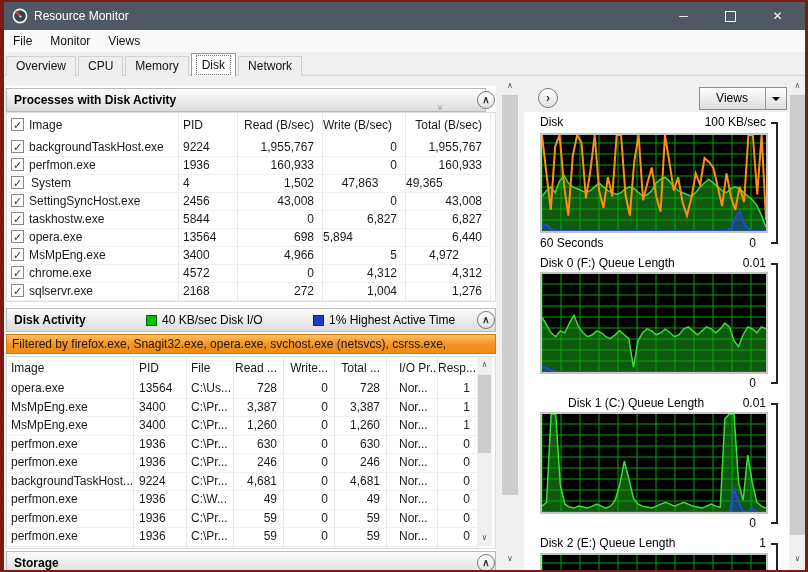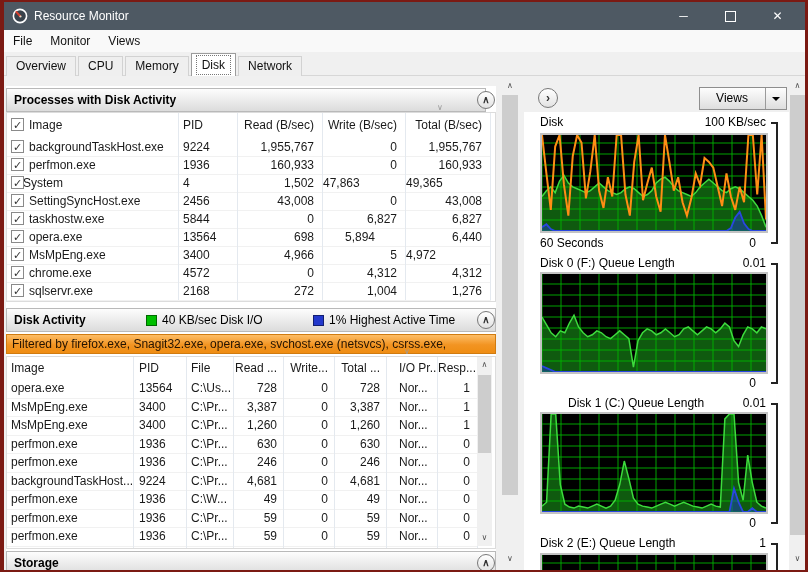--- a/index.html
+++ b/index.html
@@ -95,71 +95,71 @@
 <div class="abs panel-hdr" style="left:6px;top:88px;width:480px;">
   <span class="ttl">Processes with Disk Activity</span>
   <span class="chev-btn" style="left:470px;top:2px;">∧</span>
 </div>
 <span class="sort-ind" style="left:437px;top:103px;">∨</span>
 <div class="abs tbl" id="t1" style="left:6px;top:112px;width:490px;height:190px;">
     <div class="trow thead" style="top: 0px; height: 25px;">
       <div class="tc" style="width: 172px; line-height: 25px; text-align: left; position: relative; padding-left: 4px; padding-right: 0px;"><span class="cb" style="top: 5px;">✓</span><span style="margin-left: 18px;">Image</span></div>
       <div class="tc" style="width: 59px; line-height: 25px; text-align: left; position: relative; padding-left: 4px; padding-right: 0px;">PID</div>
       <div class="tc" style="width: 85px; line-height: 25px; text-align: right; position: relative; padding-left: 0px; padding-right: 8px;">Read (B/sec)</div>
-      <div class="tc" style="width: 83px; line-height: 25px; text-align: right; position: relative; padding-left: 0px; padding-right: 8px;">Write (B/sec)</div>
+      <div class="tc" style="width: 83px; line-height: 25px; position: relative; padding-left: 0px; padding-right: 8px;">Write (B/sec)</div>
       <div class="tc" style="width: 85px; line-height: 25px; text-align: right; position: relative; padding-left: 0px; padding-right: 8px;">Total (B/sec)</div>
     </div>
     <div class="trow rowline" style="top: 25px; height: 18px;">
       <div class="tc" style="width: 172px; line-height: 18px; text-align: left; position: relative; padding-left: 4px; padding-right: 0px;"><span class="cb" style="top: 1.5px;">✓</span><span style="margin-left: 18px;">backgroundTaskHost.exe</span></div>
       <div class="tc" style="width: 59px; line-height: 18px; text-align: left; position: relative; padding-left: 4px; padding-right: 0px;">9224</div>
       <div class="tc" style="width: 85px; line-height: 18px; text-align: right; position: relative; padding-left: 0px; padding-right: 8px;">1,955,767</div>
       <div class="tc" style="width: 83px; line-height: 18px; text-align: right; position: relative; padding-left: 0px; padding-right: 8px;">0</div>
       <div class="tc" style="width: 85px; line-height: 18px; text-align: right; position: relative; padding-left: 0px; padding-right: 8px;">1,955,767</div>
     </div>
     <div class="trow rowline" style="top: 43px; height: 18px;">
       <div class="tc" style="width: 172px; line-height: 18px; text-align: left; position: relative; padding-left: 4px; padding-right: 0px;"><span class="cb" style="top: 1.5px;">✓</span><span style="margin-left: 18px;">perfmon.exe</span></div>
       <div class="tc" style="width: 59px; line-height: 18px; text-align: left; position: relative; padding-left: 4px; padding-right: 0px;">1936</div>
       <div class="tc" style="width: 85px; line-height: 18px; text-align: right; position: relative; padding-left: 0px; padding-right: 8px;">160,933</div>
       <div class="tc" style="width: 83px; line-height: 18px; text-align: right; position: relative; padding-left: 0px; padding-right: 8px;">0</div>
       <div class="tc" style="width: 85px; line-height: 18px; text-align: right; position: relative; padding-left: 0px; padding-right: 8px;">160,933</div>
     </div>
     <div class="trow rowline" style="top: 61px; height: 18px;">
-      <div class="tc" style="width: 172px; line-height: 18px; text-align: left; position: relative; padding-left: 4px; padding-right: 0px;"><span class="cb" style="top: 1.5px;">✓</span><span style="margin-left: 12px;">System</span></div>
+      <div class="tc" style="width: 172px; line-height: 18px; text-align: left; position: relative; padding-left: 4px; padding-right: 0px;"><span class="cb" style="top: 1.5px;">✓</span><span style="margin-left: 20px;">System</span></div>
       <div class="tc" style="width: 59px; line-height: 18px; text-align: left; position: relative; padding-left: 4px; padding-right: 0px;">4</div>
       <div class="tc" style="width: 85px; line-height: 18px; text-align: right; position: relative; padding-left: 0px; padding-right: 8px;">1,502</div>
-      <div class="tc" style="width: 83px; line-height: 18px; text-align: left; position: relative; padding-left: 0px; padding-right: 8px;">47,863</div>
+      <div class="tc" style="width: 83px; line-height: 18px; text-align: center; position: relative; padding-left: 0px; padding-right: 8px;">47,863</div>
       <div class="tc" style="width: 85px; line-height: 18px; position: relative; padding-left: 0px; padding-right: 8px;">49,365</div>
     </div>
     <div class="trow rowline" style="top: 79px; height: 18px;">
       <div class="tc" style="width: 172px; line-height: 18px; text-align: left; position: relative; padding-left: 4px; padding-right: 0px;"><span class="cb" style="top: 1.5px;">✓</span><span style="margin-left: 18px;">SettingSyncHost.exe</span></div>
       <div class="tc" style="width: 59px; line-height: 18px; text-align: left; position: relative; padding-left: 4px; padding-right: 0px;">2456</div>
       <div class="tc" style="width: 85px; line-height: 18px; text-align: right; position: relative; padding-left: 0px; padding-right: 8px;">43,008</div>
       <div class="tc" style="width: 83px; line-height: 18px; text-align: right; position: relative; padding-left: 0px; padding-right: 8px;">0</div>
       <div class="tc" style="width: 85px; line-height: 18px; text-align: right; position: relative; padding-left: 0px; padding-right: 8px;">43,008</div>
     </div>
     <div class="trow rowline" style="top: 97px; height: 18px;">
       <div class="tc" style="width: 172px; line-height: 18px; text-align: left; position: relative; padding-left: 4px; padding-right: 0px;"><span class="cb" style="top: 1.5px;">✓</span><span style="margin-left: 18px;">taskhostw.exe</span></div>
       <div class="tc" style="width: 59px; line-height: 18px; text-align: left; position: relative; padding-left: 4px; padding-right: 0px;">5844</div>
       <div class="tc" style="width: 85px; line-height: 18px; text-align: right; position: relative; padding-left: 0px; padding-right: 8px;">0</div>
       <div class="tc" style="width: 83px; line-height: 18px; text-align: right; position: relative; padding-left: 0px; padding-right: 8px;">6,827</div>
       <div class="tc" style="width: 85px; line-height: 18px; text-align: right; position: relative; padding-left: 0px; padding-right: 8px;">6,827</div>
     </div>
     <div class="trow rowline" style="top: 115px; height: 18px;">
       <div class="tc" style="width: 172px; line-height: 18px; text-align: left; position: relative; padding-left: 4px; padding-right: 0px;"><span class="cb" style="top: 1.5px;">✓</span><span style="margin-left: 18px;">opera.exe</span></div>
       <div class="tc" style="width: 59px; line-height: 18px; text-align: left; position: relative; padding-left: 4px; padding-right: 0px;">13564</div>
       <div class="tc" style="width: 85px; line-height: 18px; text-align: right; position: relative; padding-left: 0px; padding-right: 8px;">698</div>
-      <div class="tc" style="width: 83px; line-height: 18px; text-align: center; position: relative; padding-left: 0px; padding-right: 8px;">5,894</div>
+      <div class="tc" style="width: 83px; line-height: 18px; text-align: left; position: relative; padding-left: 0px; padding-right: 8px;">5,894</div>
       <div class="tc" style="width: 85px; line-height: 18px; text-align: right; position: relative; padding-left: 0px; padding-right: 8px;">6,440</div>
     </div>
     <div class="trow rowline" style="top: 133px; height: 18px;">
       <div class="tc" style="width: 172px; line-height: 18px; text-align: left; position: relative; padding-left: 4px; padding-right: 0px;"><span class="cb" style="top: 1.5px;">✓</span><span style="margin-left: 18px;">MsMpEng.exe</span></div>
       <div class="tc" style="width: 59px; line-height: 18px; text-align: left; position: relative; padding-left: 4px; padding-right: 0px;">3400</div>
       <div class="tc" style="width: 85px; line-height: 18px; text-align: right; position: relative; padding-left: 0px; padding-right: 8px;">4,966</div>
       <div class="tc" style="width: 83px; line-height: 18px; text-align: right; position: relative; padding-left: 0px; padding-right: 8px;">5</div>
-      <div class="tc" style="width: 85px; line-height: 18px; text-align: left; position: relative; padding-left: 0px; padding-right: 8px;">4,972</div>
+      <div class="tc" style="width: 85px; line-height: 18px; text-align: center; position: relative; padding-left: 0px; padding-right: 8px;">4,972</div>
     </div>
     <div class="trow rowline" style="top: 151px; height: 18px;">
       <div class="tc" style="width: 172px; line-height: 18px; text-align: left; position: relative; padding-left: 4px; padding-right: 0px;"><span class="cb" style="top: 1.5px;">✓</span><span style="margin-left: 18px;">chrome.exe</span></div>
       <div class="tc" style="width: 59px; line-height: 18px; text-align: left; position: relative; padding-left: 4px; padding-right: 0px;">4572</div>
       <div class="tc" style="width: 85px; line-height: 18px; text-align: right; position: relative; padding-left: 0px; padding-right: 8px;">0</div>
       <div class="tc" style="width: 83px; line-height: 18px; text-align: right; position: relative; padding-left: 0px; padding-right: 8px;">4,312</div>
       <div class="tc" style="width: 85px; line-height: 18px; text-align: right; position: relative; padding-left: 0px; padding-right: 8px;">4,312</div>
     </div>
     <div class="trow rowline" style="top: 169px; height: 18px;">
       <div class="tc" style="width: 172px; line-height: 18px; text-align: left; position: relative; padding-left: 4px; padding-right: 0px;"><span class="cb" style="top: 1.5px;">✓</span><span style="margin-left: 18px;">sqlservr.exe</span></div>

